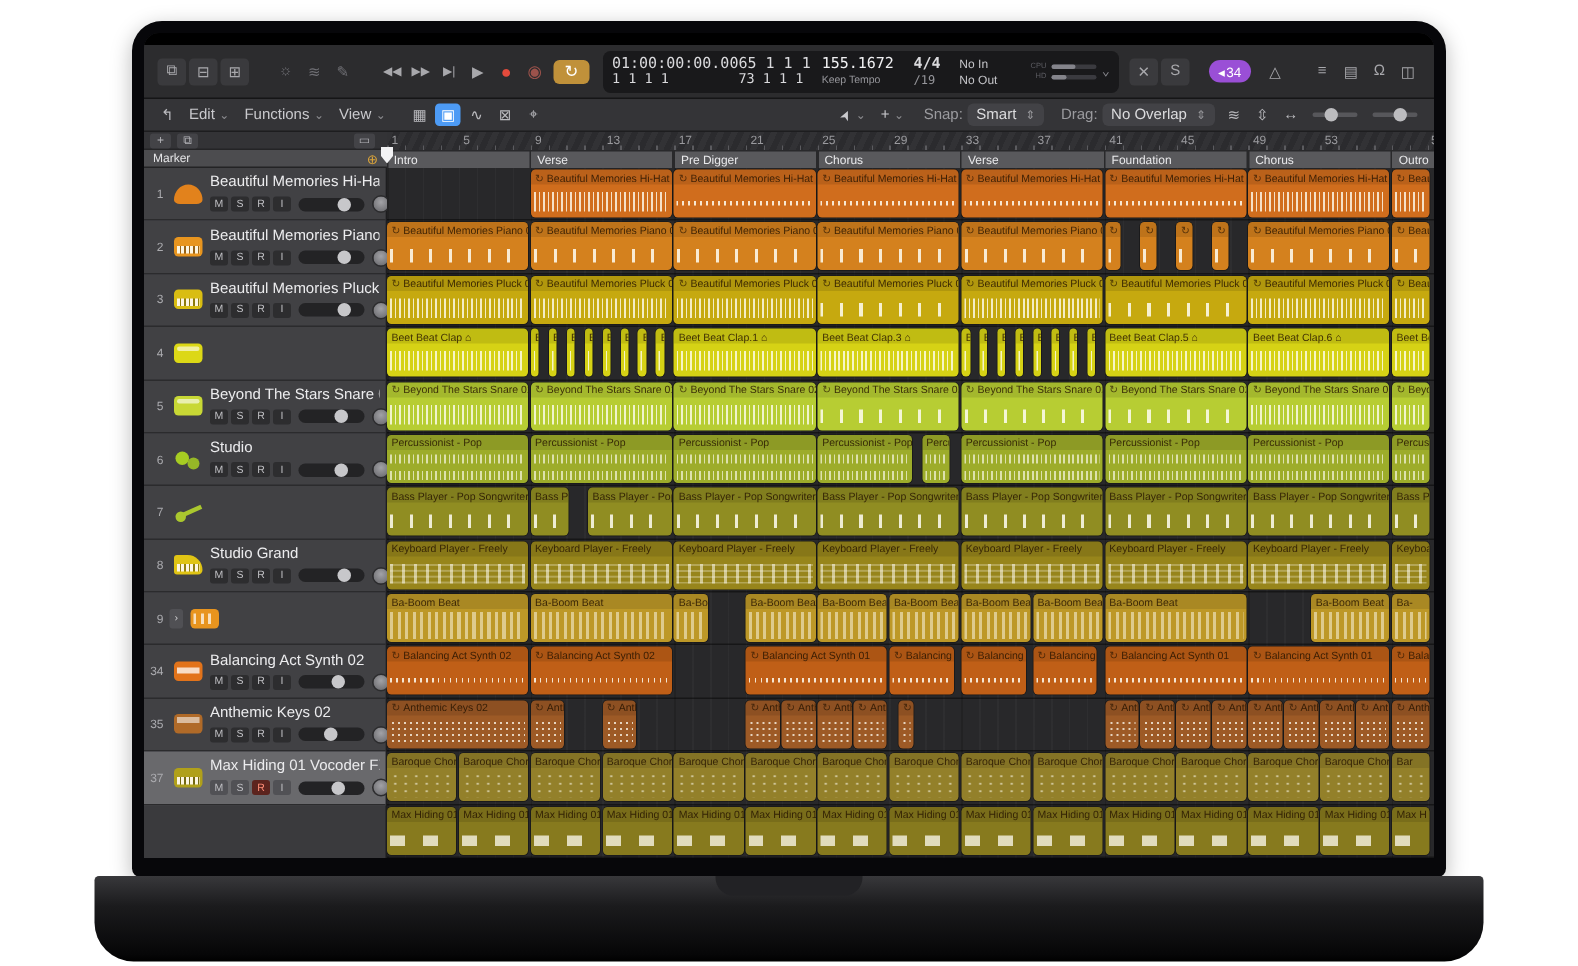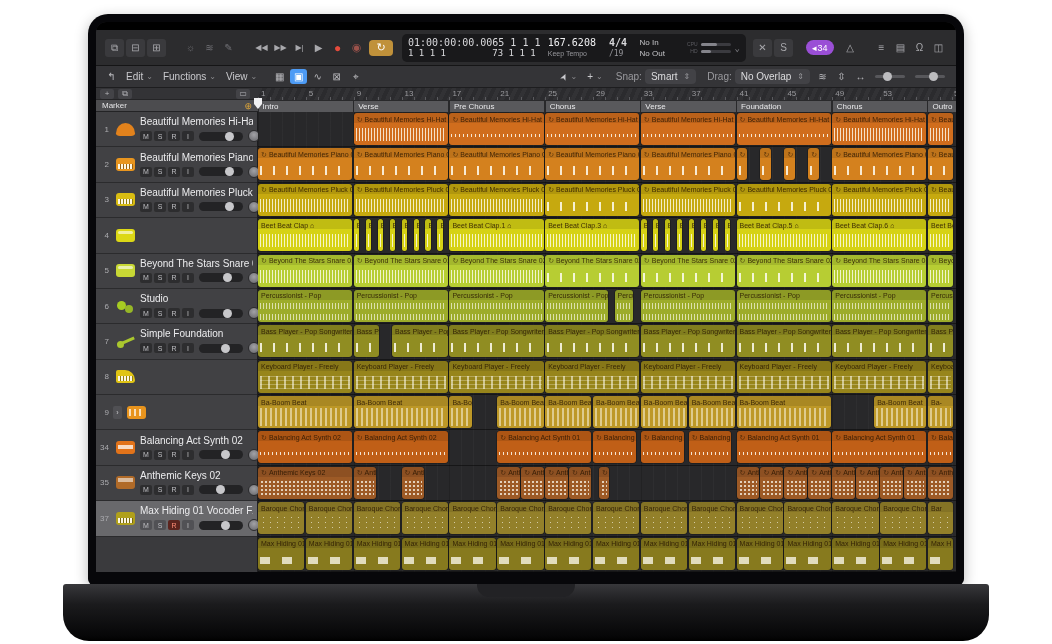--- a/index.html
+++ b/index.html
@@ -196,21 +196,21 @@
     <div class="lcd">
       <div class="lcell lc-time">
         <span class="r1">01:00:00:00.00</span>
         <span class="r2">1 1 1 1</span>
       </div>
       <div class="lcell lc-loc">
         <span class="r1">65 1 1 1</span>
         <span class="r2">73 1 1 1</span>
       </div>
       <div class="lcell lc-tempo">
-        <span class="r1">167.6208</span>
+        <span class="r1">155.1672</span>
         <span class="r2">Keep Tempo</span>
       </div>
       <div class="lcell lc-sig">
         <span class="r1">4/4</span>
         <span class="r2">/19</span>
       </div>
       <div class="lcell lc-io">
         <span class="r1">No In</span>
         <span class="r2">No Out</span>
       </div>
@@ -357,21 +357,21 @@
       <span style="left: 433.704px;">37</span>
       <span style="left: 481.56px;">41</span>
       <span style="left: 529.416px;">45</span>
       <span style="left: 577.272px;">49</span>
       <span style="left: 625.128px;">53</span>
       <span style="left: 672.984px; margin-left: 23px;">57</span>
     </div>
   <div class="mlane" id="mlane">
       <div class="mk" style="left: 0.5px; width: 94.212px;">Intro</div>
       <div class="mk" style="left: 96.212px; width: 94.212px;">Verse</div>
-      <div class="mk" style="left: 191.924px; width: 94.212px;">Pre Chorus</div>
+      <div class="mk" style="left: 191.924px; width: 94.212px;">Pre Digger</div>
       <div class="mk" style="left: 287.636px; width: 94.212px;">Chorus</div>
       <div class="mk" style="left: 383.348px; width: 94.212px;">Verse</div>
       <div class="mk" style="left: 479.06px; width: 94.212px;">Foundation</div>
       <div class="mk" style="left: 574.772px; width: 94.212px;">Chorus</div>
       <div class="mk" style="left: 670.484px; width: 94.212px;">Outro</div>
     </div>
   <div class="playhead"></div>
 
   <div class="heads" id="heads">
       <div class="thead" style="height: 35.3846px;">
@@ -459,37 +459,37 @@
             <div class="vsl">
               <i style="left: calc(66% - 5px);"></i>
             </div>
             <div class="pan"></div>
           </div>
         </div>
       </div>
       <div class="thead" style="height: 35.3846px;">
         <div class="tnum">7</div>
         <div class="ticon icon-bass" style="color: rgb(170, 199, 46);"></div>
+      </div>
+      <div class="thead" style="height: 35.3846px;">
+        <div class="tnum">8</div>
+        <div class="ticon icon-grand" style="color: rgb(224, 196, 20);"></div>
         <div class="tmain">
-          <div class="tname">Simple Foundation</div>
+          <div class="tname">Studio Grand</div>
           <div class="tctl">
             <div class="tbtn">M</div>
             <div class="tbtn">S</div>
             <div class="tbtn r">R</div>
             <div class="tbtn">I</div>
             <div class="vsl">
-              <i style="left: calc(62% - 5px);"></i>
+              <i style="left: calc(70% - 5px);"></i>
             </div>
             <div class="pan"></div>
           </div>
         </div>
-      </div>
-      <div class="thead" style="height: 35.3846px;">
-        <div class="tnum">8</div>
-        <div class="ticon icon-grand" style="color: rgb(224, 196, 20);"></div>
       </div>
       <div class="thead" style="height: 35.3846px;">
         <div class="tnum">9</div>
         <div class="tdisc">›</div>
         <div class="ticon icon-sampler" style="color: rgb(232, 148, 30);"></div>
       </div>
       <div class="thead" style="height: 35.3846px;">
         <div class="tnum">34</div>
         <div class="ticon icon-synth" style="color: rgb(226, 115, 26);"></div>
         <div class="tmain">

